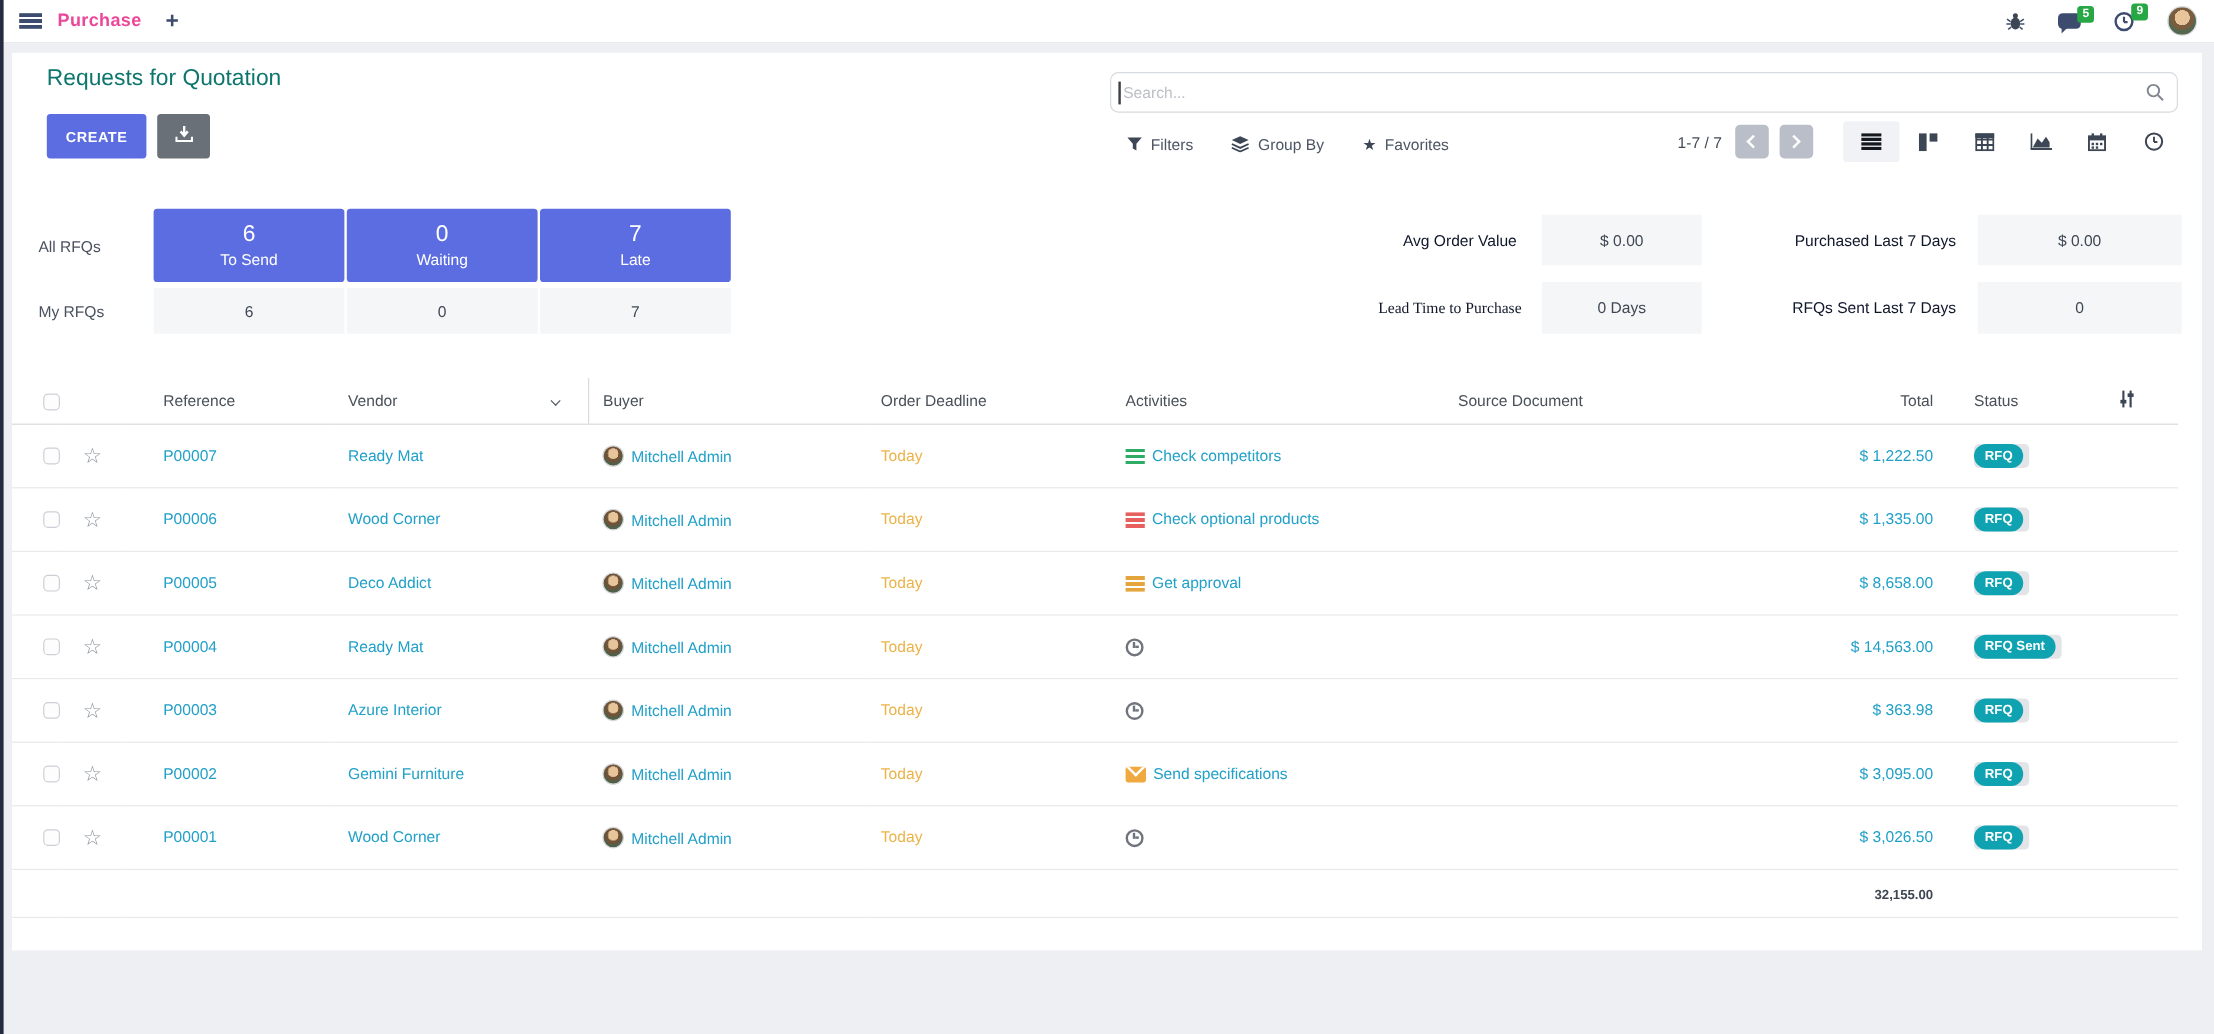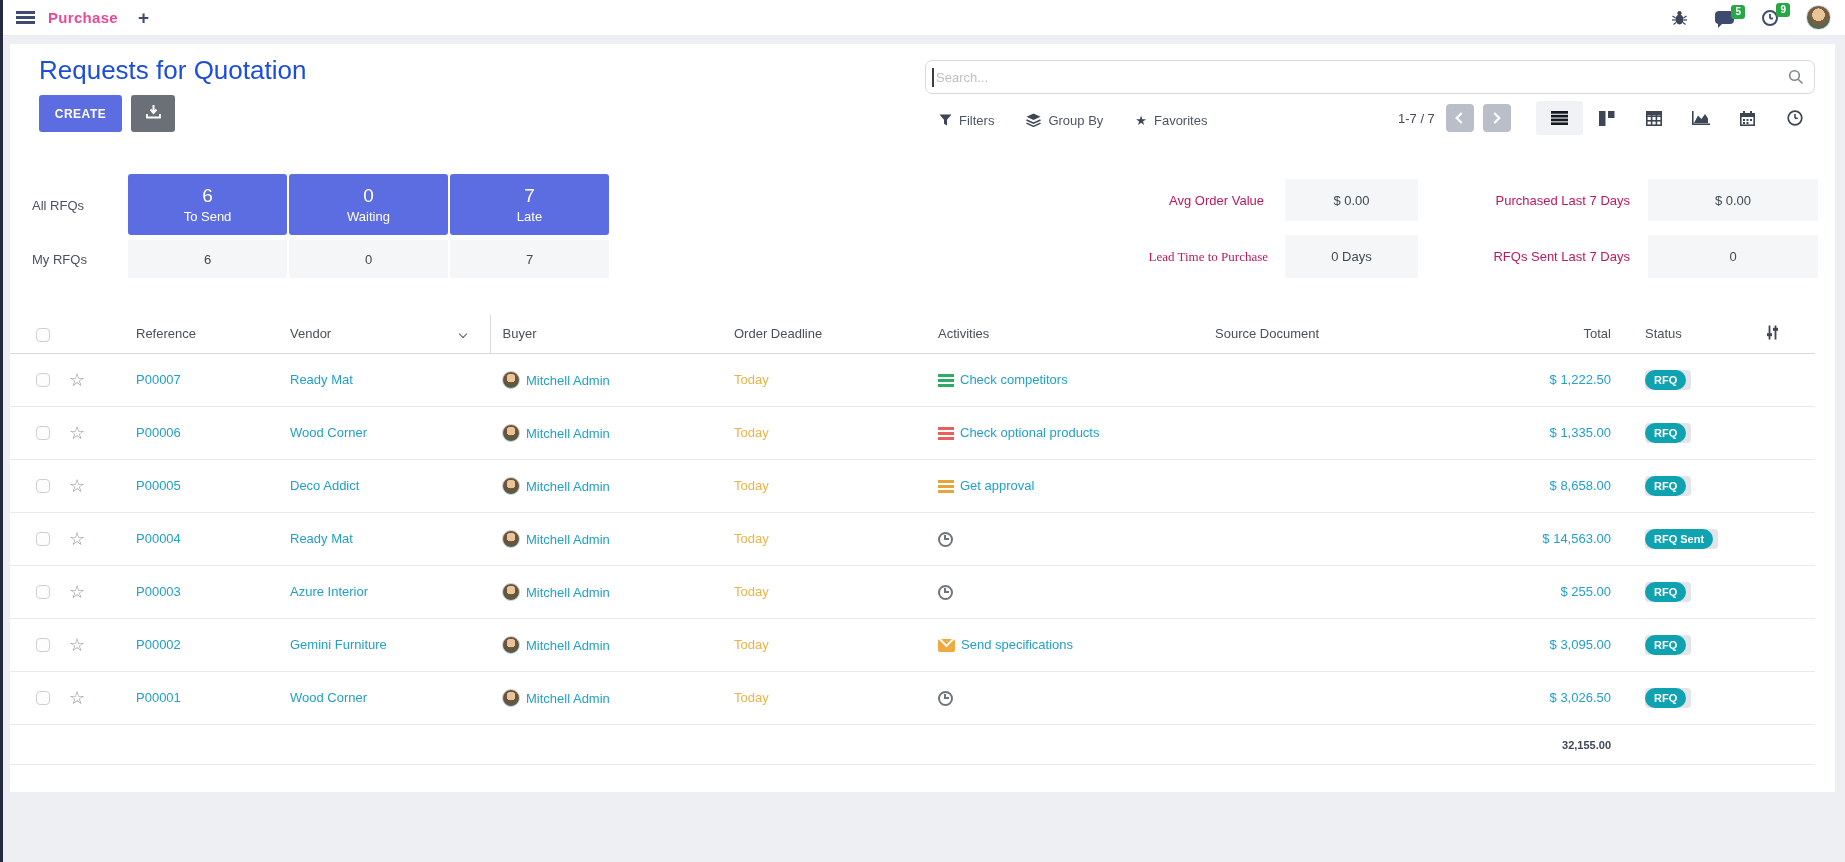--- a/index.html
+++ b/index.html
@@ -22,21 +22,21 @@
   .bubble::after { content:""; position:absolute; left:3px; bottom:-4px; border:4px solid transparent; border-top-color:#3d4c6e; border-left-color:#3d4c6e; }
   .nav-badge { position:absolute; top:-6px; right:-11px; background:#28a745; color:#fff; font-size:10px;
                font-weight:700; padding:1px 4px; border-radius:3px; line-height:1.2; }
   .avatar { width:25px; height:25px; border-radius:50%;
     background: radial-gradient(circle at 50% 38%, #e8c49a 0 34%, #7a5c3e 35% 55%, #55684f 56% 100%);
     border:1px solid #d8dadd; cursor:pointer; }
 
   
   .card { position:absolute; left:10px; top:44px; width:1825px; height:748px; background:#fff; }
 
-  .breadcrumb { position:absolute; left:29px; top:11px; font-size:26px; color:#1d4ed8; }
+  .breadcrumb { position:absolute; left:29px; top:11px; font-size:19px; color:#0f766e; }
   .btn-create { position:absolute; left:29px; top:51px; width:83px; height:37px; background:#5c6de1;
     border:none; border-radius:3px; color:#fff; font-size:12px; font-weight:700; letter-spacing:.5px;
     font-family:"Liberation Sans",sans-serif; cursor:pointer; }
   .btn-export { position:absolute; left:121px; top:51px; width:44px; height:37px; background:#697077;
     border:none; border-radius:3px; display:flex; align-items:center; justify-content:center; cursor:pointer; }
 
   
   .search-box { position:absolute; left:915px; top:16px; width:890px; height:34px; background:#fff;
     border:1px solid #d7dade; border-radius:7px; display:flex; align-items:center; }
   .search-caret { position:absolute; left:6px; top:7px; width:1.5px; height:19px; background:#3a3f45; }
@@ -68,21 +68,21 @@
   .dash-label { position:absolute; font-size:13px; color:#49525e; }
   .kpi-row { position:absolute; left:118px; top:130px; display:flex; gap:2px; }
   .kpi-box { width:159px; height:61px; background:#5c6de1; border-radius:3px; color:#fff;
     display:flex; flex-direction:column; align-items:center; justify-content:center; cursor:pointer; }
   .kpi-count { font-size:19px; line-height:1.15; }
   .kpi-label { font-size:13px; margin-top:2px; }
   .mini-row { position:absolute; left:118px; top:196px; display:flex; gap:2px; }
   .mini-box { width:159px; height:38px; background:#f5f6f8; display:flex; align-items:center;
     justify-content:center; font-size:13px; color:#3f4854; cursor:pointer; }
 
-  .stat-label { position:absolute; font-size:13px; color:#be185d; text-align:left; }
+  .stat-label { position:absolute; font-size:13px; color:#0f172a; text-align:left; }
   .stat-box { position:absolute; background:#f5f6f8; display:flex; align-items:center;
     justify-content:center; font-size:13px; color:#3f4854; }
 
   
   .rfq-table { position:absolute; left:0; top:271px; width:1805px; border-collapse:collapse; table-layout:fixed; }
   .rfq-table th { height:38px; font-size:13px; font-weight:500; color:#495059; text-align:left;
     border-bottom:1px solid #d8dade; cursor:pointer; position:relative; }
   .rfq-table td { height:53px; font-size:13px; border-top:1px solid #e8e9eb; vertical-align:middle; }
   .rfq-table tbody tr:first-child td { border-top:none; }
   th.c-buyer { border-left:1px solid #d8dade; }
@@ -411,21 +411,21 @@
   </tr>
         <tr>
     <td class="c-check"><span class="checkbox"></span></td>
     <td class="c-star"><span class="star"></span></td>
     <td class="c-ref"><a class="lnk">P00003</a></td>
     <td class="c-vendor"><a class="lnk">Azure Interior</a></td>
     <td class="c-buyer"><span class="avatar-sm"></span><a class="lnk">Mitchell Admin</a></td>
     <td class="c-deadline"><span class="deadline">Today</span></td>
     <td class="c-activity"><span class="act-icon ai-clock"></span></td>
     <td class="c-source"><span></span></td>
-    <td class="c-total"><span class="total-amt">$ 255.00</span></td>
+    <td class="c-total"><span class="total-amt">$ 363.98</span></td>
     <td class="c-status"><span class="status-wrap"><span class="status-pill">RFQ</span></span></td>
     <td class="c-gear"></td>
   </tr>
         <tr>
     <td class="c-check"><span class="checkbox"></span></td>
     <td class="c-star"><span class="star"></span></td>
     <td class="c-ref"><a class="lnk">P00002</a></td>
     <td class="c-vendor"><a class="lnk">Gemini Furniture</a></td>
     <td class="c-buyer"><span class="avatar-sm"></span><a class="lnk">Mitchell Admin</a></td>
     <td class="c-deadline"><span class="deadline">Today</span></td>

